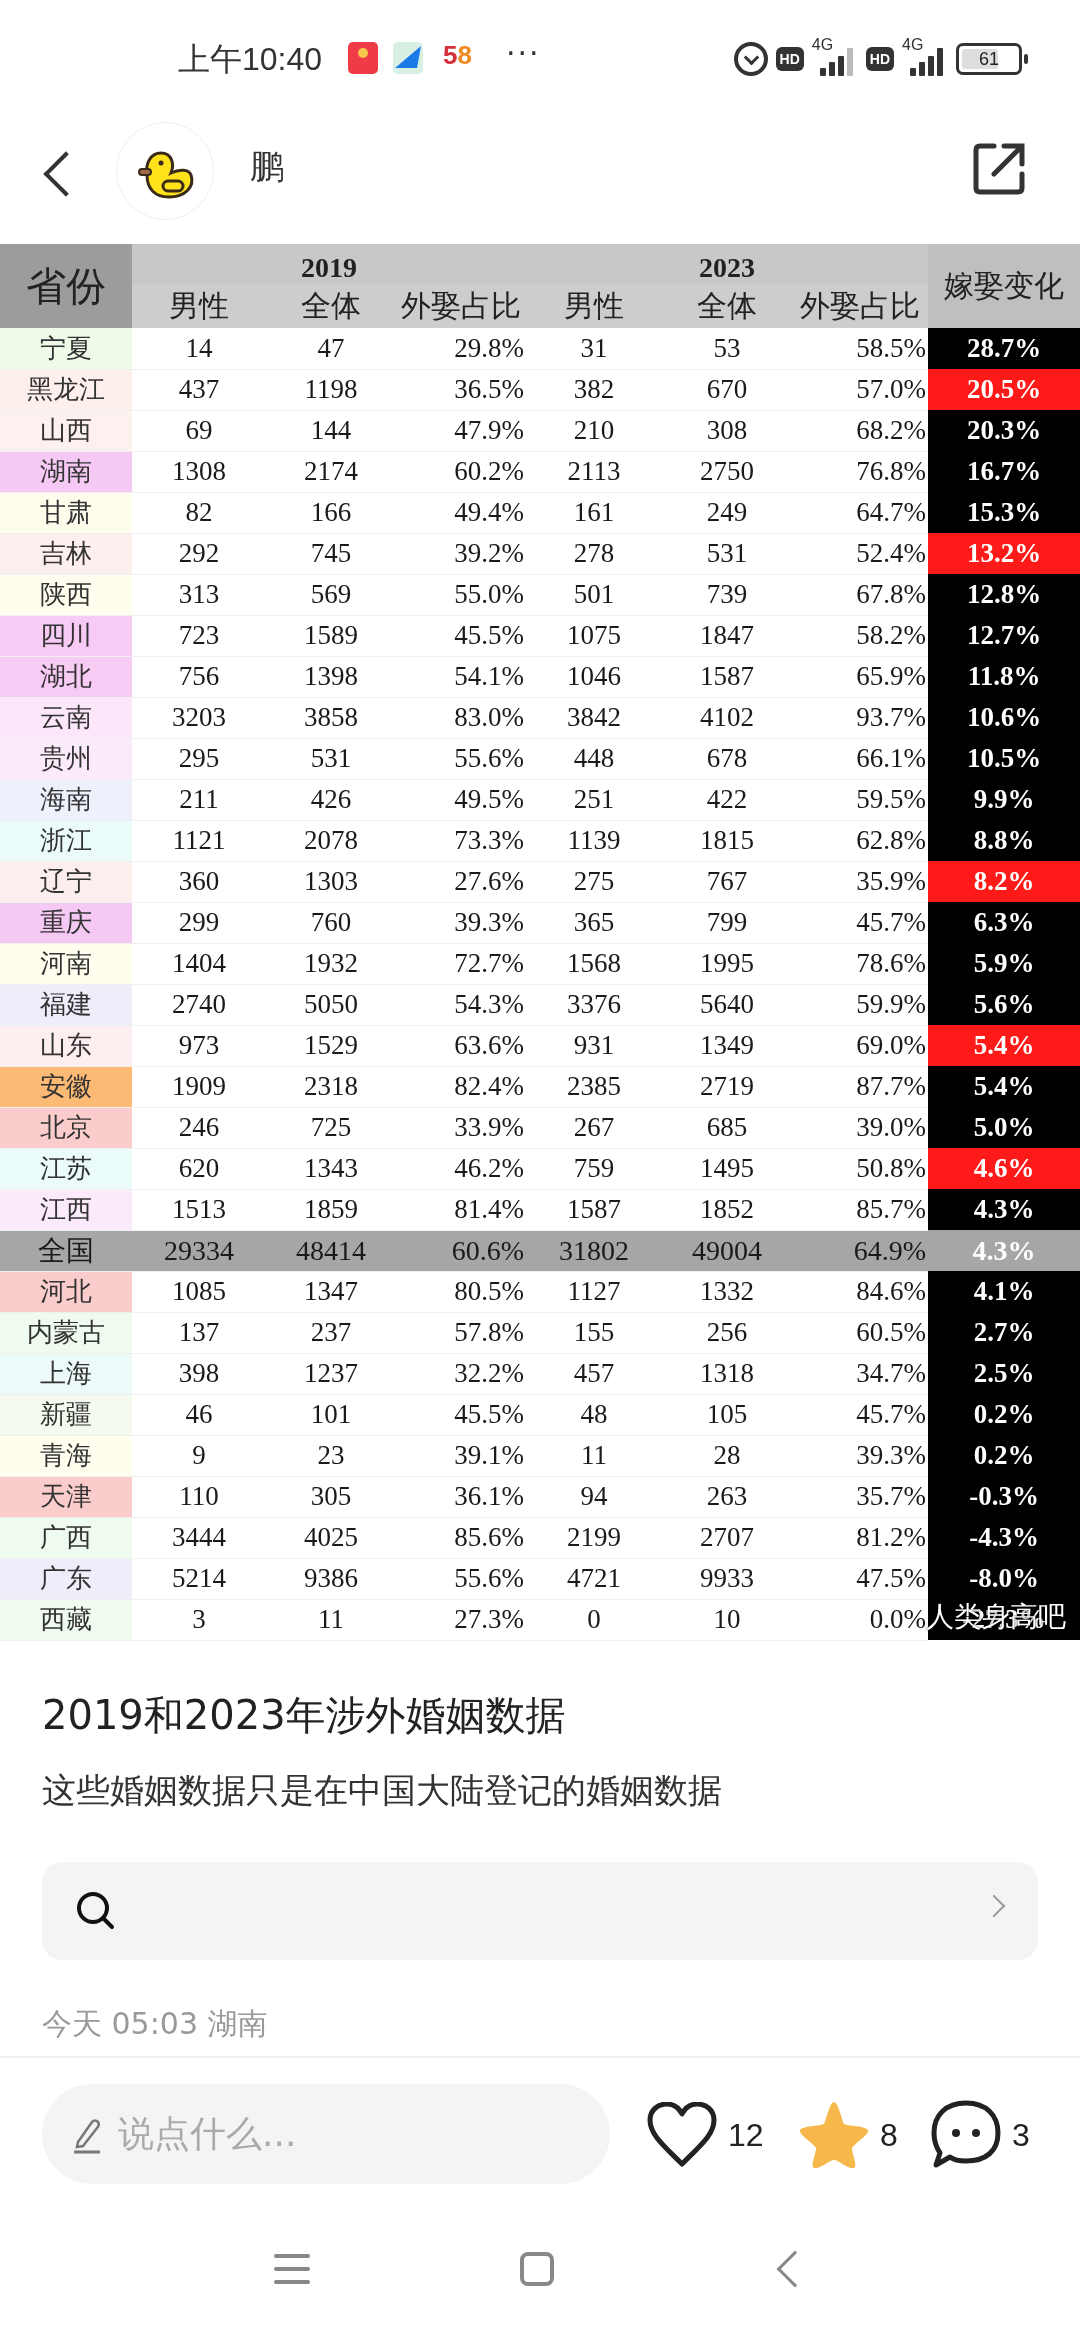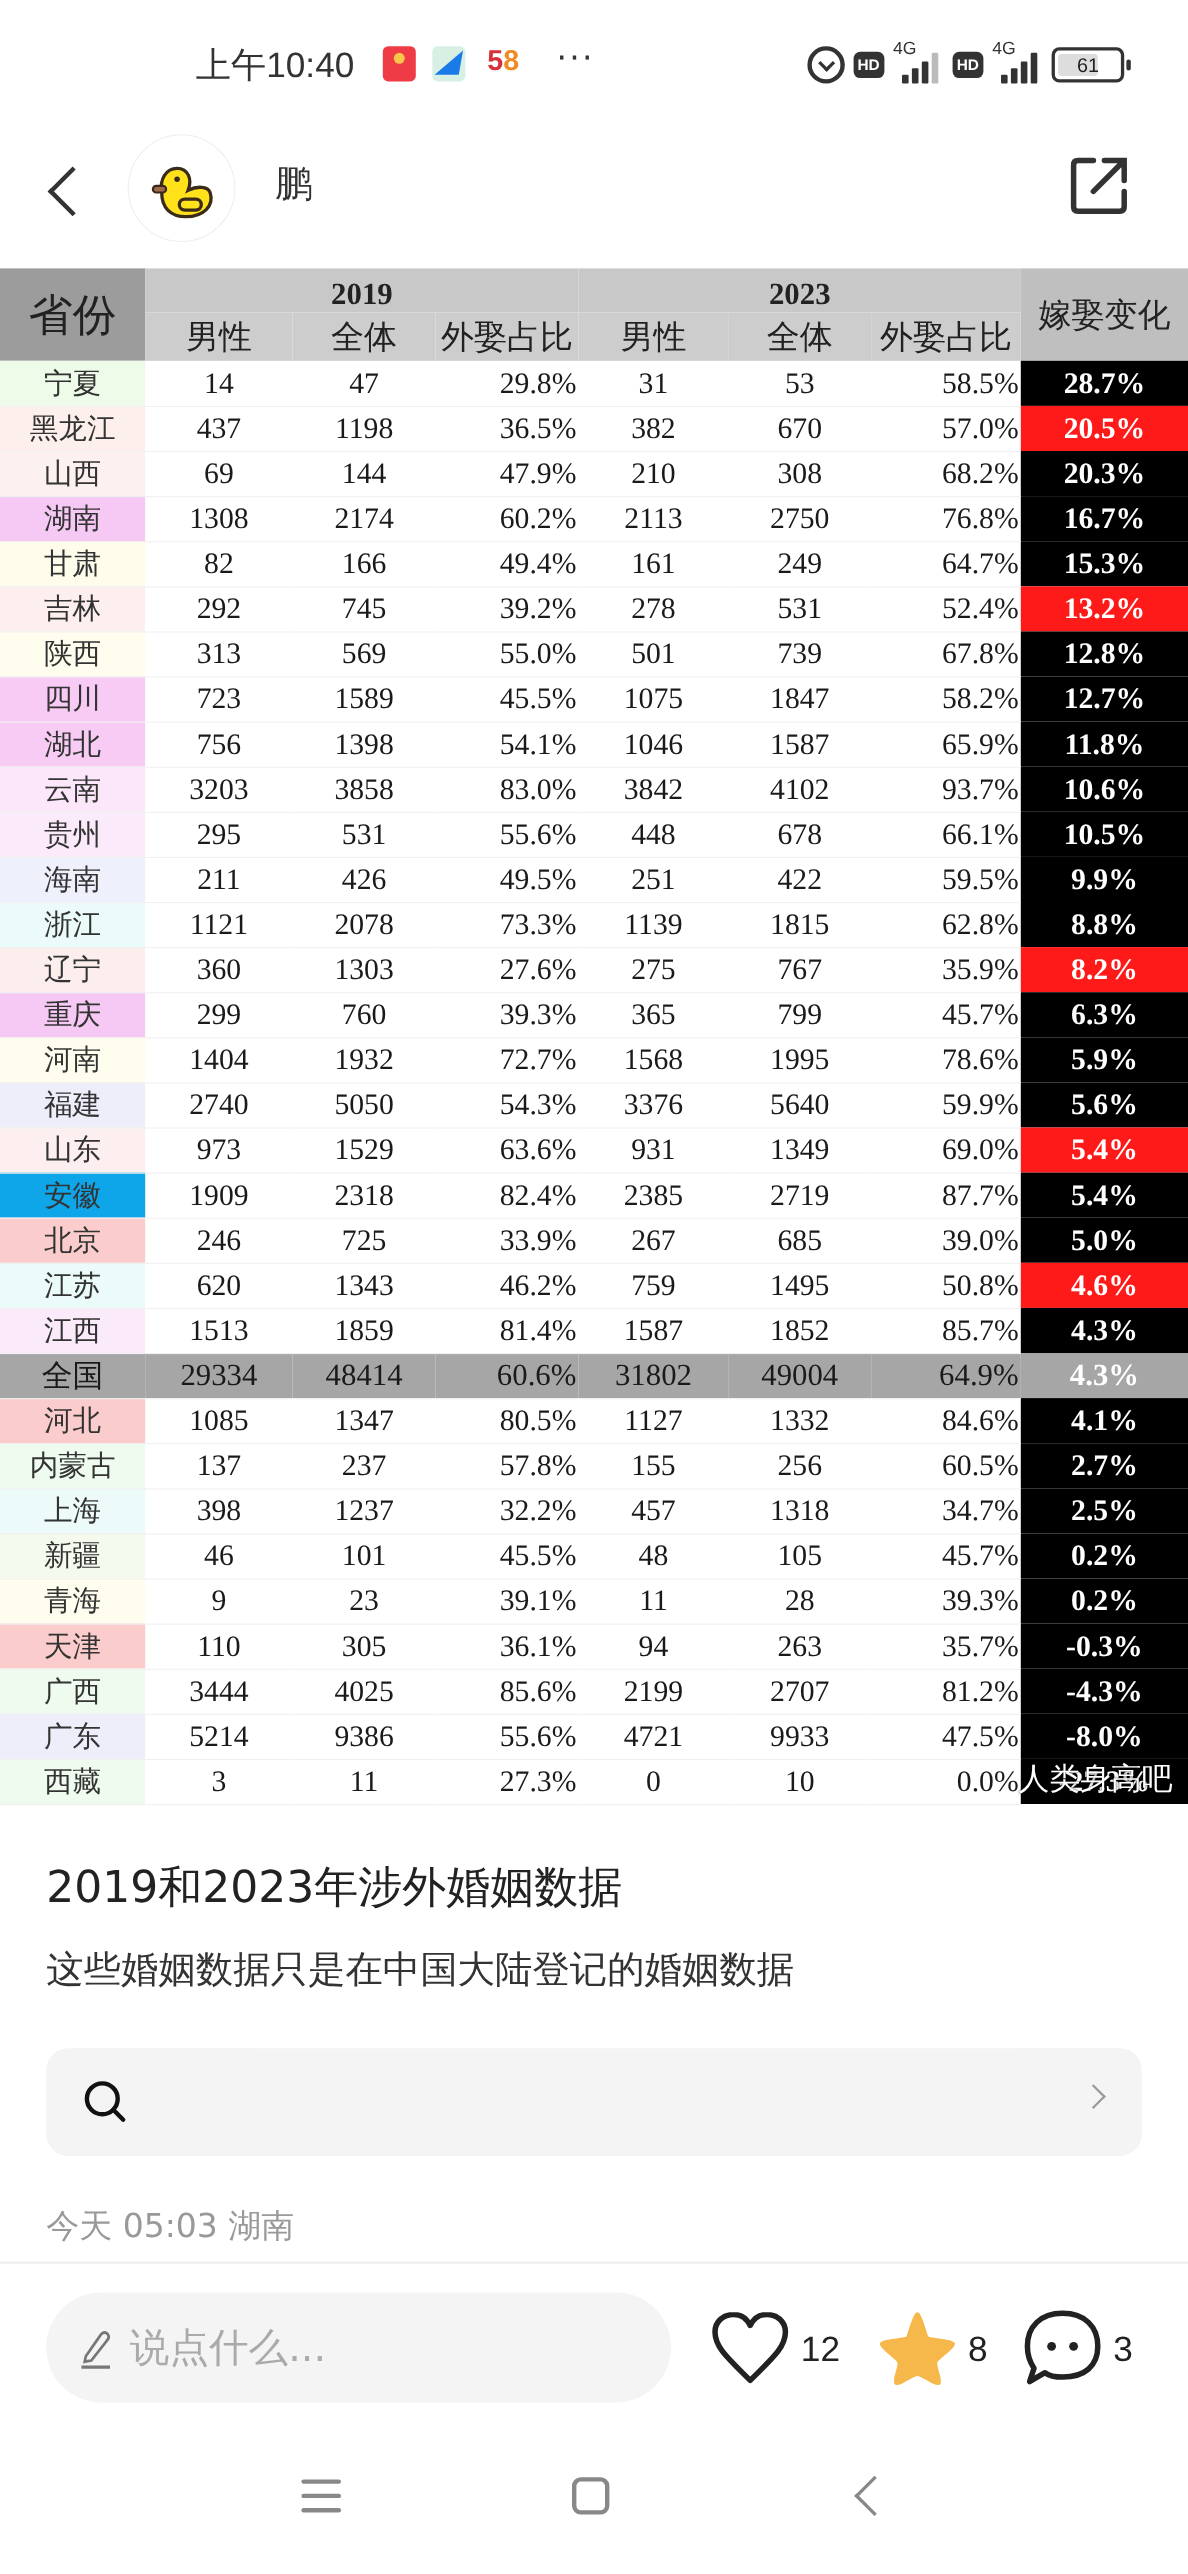--- a/index.html
+++ b/index.html
@@ -342,21 +342,21 @@
           <td class="prov" style="background: rgb(253, 238, 240);">山东</td>
           <td>973</td>
           <td>1529</td>
           <td class="pct">63.6%</td>
           <td>931</td>
           <td>1349</td>
           <td class="pct">69.0%</td>
           <td class="chg red">5.4%</td>
         </tr>
         <tr>
-          <td class="prov" style="background: #0ea5e9;">安徽</td>
+          <td class="prov" style="background: #fdba74;">安徽</td>
           <td>1909</td>
           <td>2318</td>
           <td class="pct">82.4%</td>
           <td>2385</td>
           <td>2719</td>
           <td class="pct">87.7%</td>
           <td class="chg">5.4%</td>
         </tr>
         <tr>
           <td class="prov" style="background: rgb(251, 204, 204);">北京</td>

